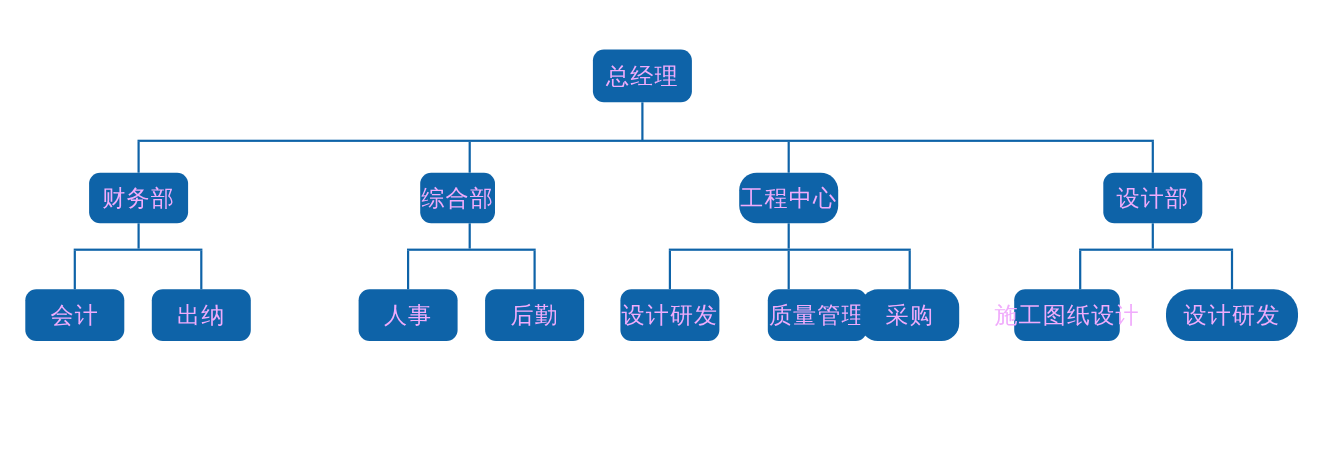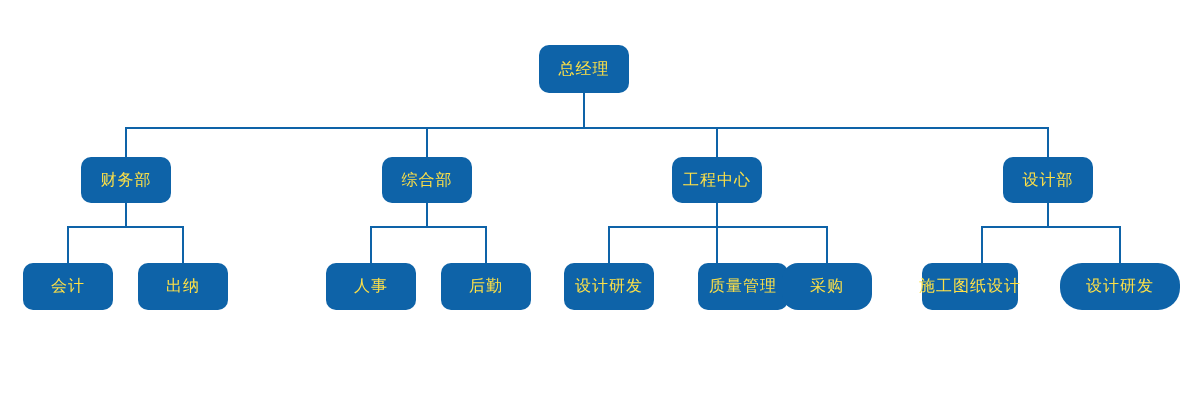--- a/index.html
+++ b/index.html
@@ -11,26 +11,26 @@
   .canvas {
     position: relative;
     width: 1200px;
     height: 410px;
     background: #ffffff;
     overflow: hidden;
   }
   .node {
     position: absolute;
     background: #0e63a8;
-    color: #fde047;
+    color: #f0abfc;
     border-radius: 10px;
     display: flex;
     align-items: center;
     justify-content: center;
-    font-size: 16px;
+    font-size: 21px;
     font-weight: 500;
     letter-spacing: 1px;
     white-space: nowrap;
     box-sizing: border-box;
   }
   .node.root  { left: 539px; top: 45px;  width: 90px;  height: 48px; }
   .node.lvl2  { top: 157px; height: 46px; }
   .node.lvl3  { top: 263px; height: 47px; }
 
   .line {
@@ -48,22 +48,22 @@
   <div class="node root">总经理</div>
 
   <div class="line vline" style="left:583px; top:93px;  height:35px;"></div>
   <div class="line hline" style="left:125px; top:127px; width:924px;"></div>
   <div class="line vline" style="left:125px;  top:129px; height:28px;"></div>
   <div class="line vline" style="left:426px;  top:129px; height:28px;"></div>
   <div class="line vline" style="left:716px;  top:129px; height:28px;"></div>
   <div class="line vline" style="left:1047px; top:129px; height:28px;"></div>
 
   <div class="node lvl2" style="left:81px;   width:90px;">财务部</div>
-  <div class="node lvl2" style="left:382px;  width:90px;">综合部</div>
-  <div class="node lvl2" style="left:672px;  width:90px;">工程中心</div>
+  <div class="node lvl2" style="left:382px;  width:68px;">综合部</div>
+  <div class="node lvl2" style="left:672px;  width:90px;border-radius:16px;">工程中心</div>
   <div class="node lvl2" style="left:1003px; width:90px;text-align:right;">设计部</div>
 
   <div class="line vline" style="left:125px; top:203px; height:23px;"></div>
   <div class="line hline" style="left:67px;  top:226px; width:117px;"></div>
   <div class="line vline" style="left:67px;  top:228px; height:35px;"></div>
   <div class="line vline" style="left:182px; top:228px; height:35px;"></div>
 
   <div class="line vline" style="left:426px; top:203px; height:23px;"></div>
   <div class="line hline" style="left:370px; top:226px; width:117px;"></div>
   <div class="line vline" style="left:370px; top:228px; height:35px;"></div>

